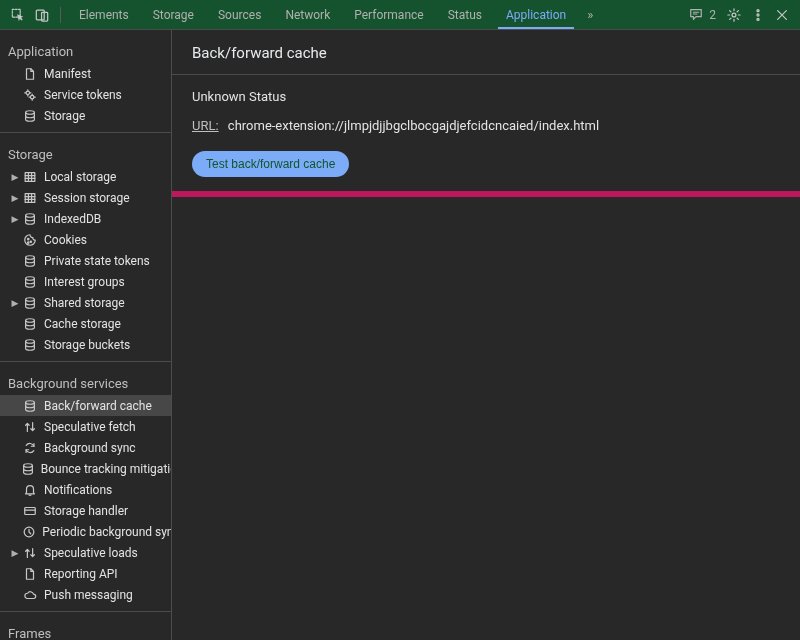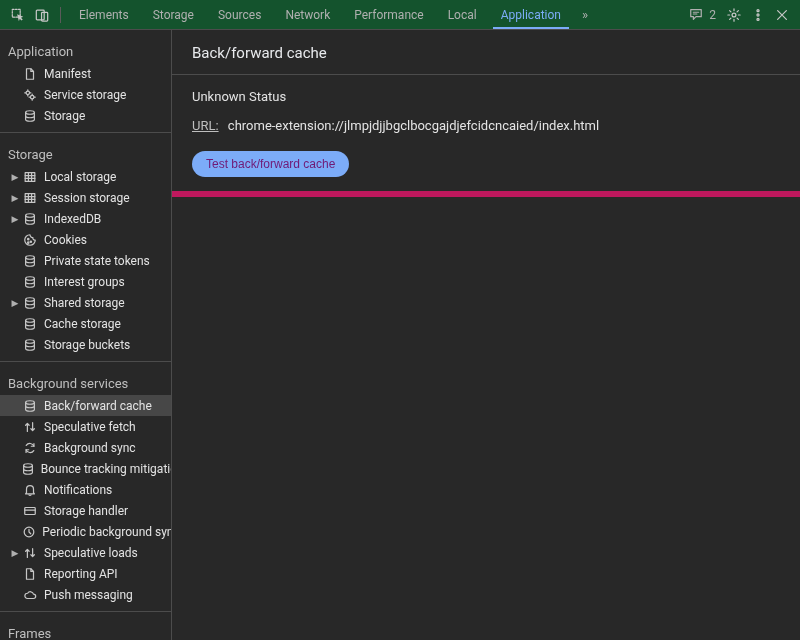--- a/index.html
+++ b/index.html
@@ -118,21 +118,21 @@
   .content .block {
     padding: 14px 20px;
     border-bottom: 6px solid #be185d;
   }
   .content .block.noborder { border-bottom: none; }
   .status-line { color: #e3e3e3; font-size: 13px; margin-bottom: 14px; }
   .url-line { font-size: 13px; color: #e3e3e3; margin-bottom: 18px; }
   .url-line .lbl { color: #bfbfbf; margin-right: 6px; text-decoration: underline; }
   .pill-btn {
     background: #7cacf8;
-    color: #701a75;
+    color: #14532d;
     border: none;
     border-radius: 14px;
     padding: 6px 14px;
     font-size: 12px;
     cursor: pointer;
   }
   .link {
     color: #7cacf8;
     text-decoration: underline;
     cursor: pointer;
@@ -163,21 +163,21 @@
         <rect x="7.5" y="5" width="7" height="10" rx="1"></rect>
       </svg>
     </div>
   <div class="divider"></div>
   <div class="tabs">
       <div class="tab">Elements</div>
       <div class="tab">Storage</div>
       <div class="tab">Sources</div>
       <div class="tab">Network</div>
       <div class="tab">Performance</div>
-      <div class="tab">Local</div>
+      <div class="tab">Status</div>
       <div class="tab active">Application</div>
     </div>
   <div class="icon-btn" style="font-size:13px;color:#b0b0b0;">»</div>
   <div class="spacer"></div>
   <div class="msg-count">
     <span class="ico" style="display:inline-flex;width:16px;height:16px;">
         <svg viewBox="0 0 16 16" width="14" height="14">
           <path d="M2 3h12v8H8l-3 3v-3H2z"></path>
           <path d="M5 6h6M5 8h4"></path>
         </svg>
@@ -220,21 +220,21 @@
       </div>
       <div class="tree-item">
         <span class="disclosure hidden">▶</span>
         <span class="ico">
           <svg viewBox="0 0 16 16" width="14" height="14">
             <circle cx="5.5" cy="5.5" r="2"></circle>
             <circle cx="10.5" cy="10.5" r="2"></circle>
             <path d="M5.5 2v1.2M5.5 7.8V9M2 5.5h1.2M7.8 5.5H9M10.5 7v1.2M10.5 12.8V14M7 10.5h1.2M12.8 10.5H14"></path>
           </svg>
         </span>
-        <span class="label">Service storage</span>
+        <span class="label">Service tokens</span>
       </div>
       <div class="tree-item">
         <span class="disclosure hidden">▶</span>
         <span class="ico">
           <svg viewBox="0 0 16 16" width="14" height="14">
             <ellipse cx="8" cy="4" rx="5" ry="2"></ellipse>
             <path d="M3 4v8c0 1.1 2.2 2 5 2s5-.9 5-2V4"></path>
             <path d="M3 8c0 1.1 2.2 2 5 2s5-.9 5-2"></path>
           </svg>
         </span>

